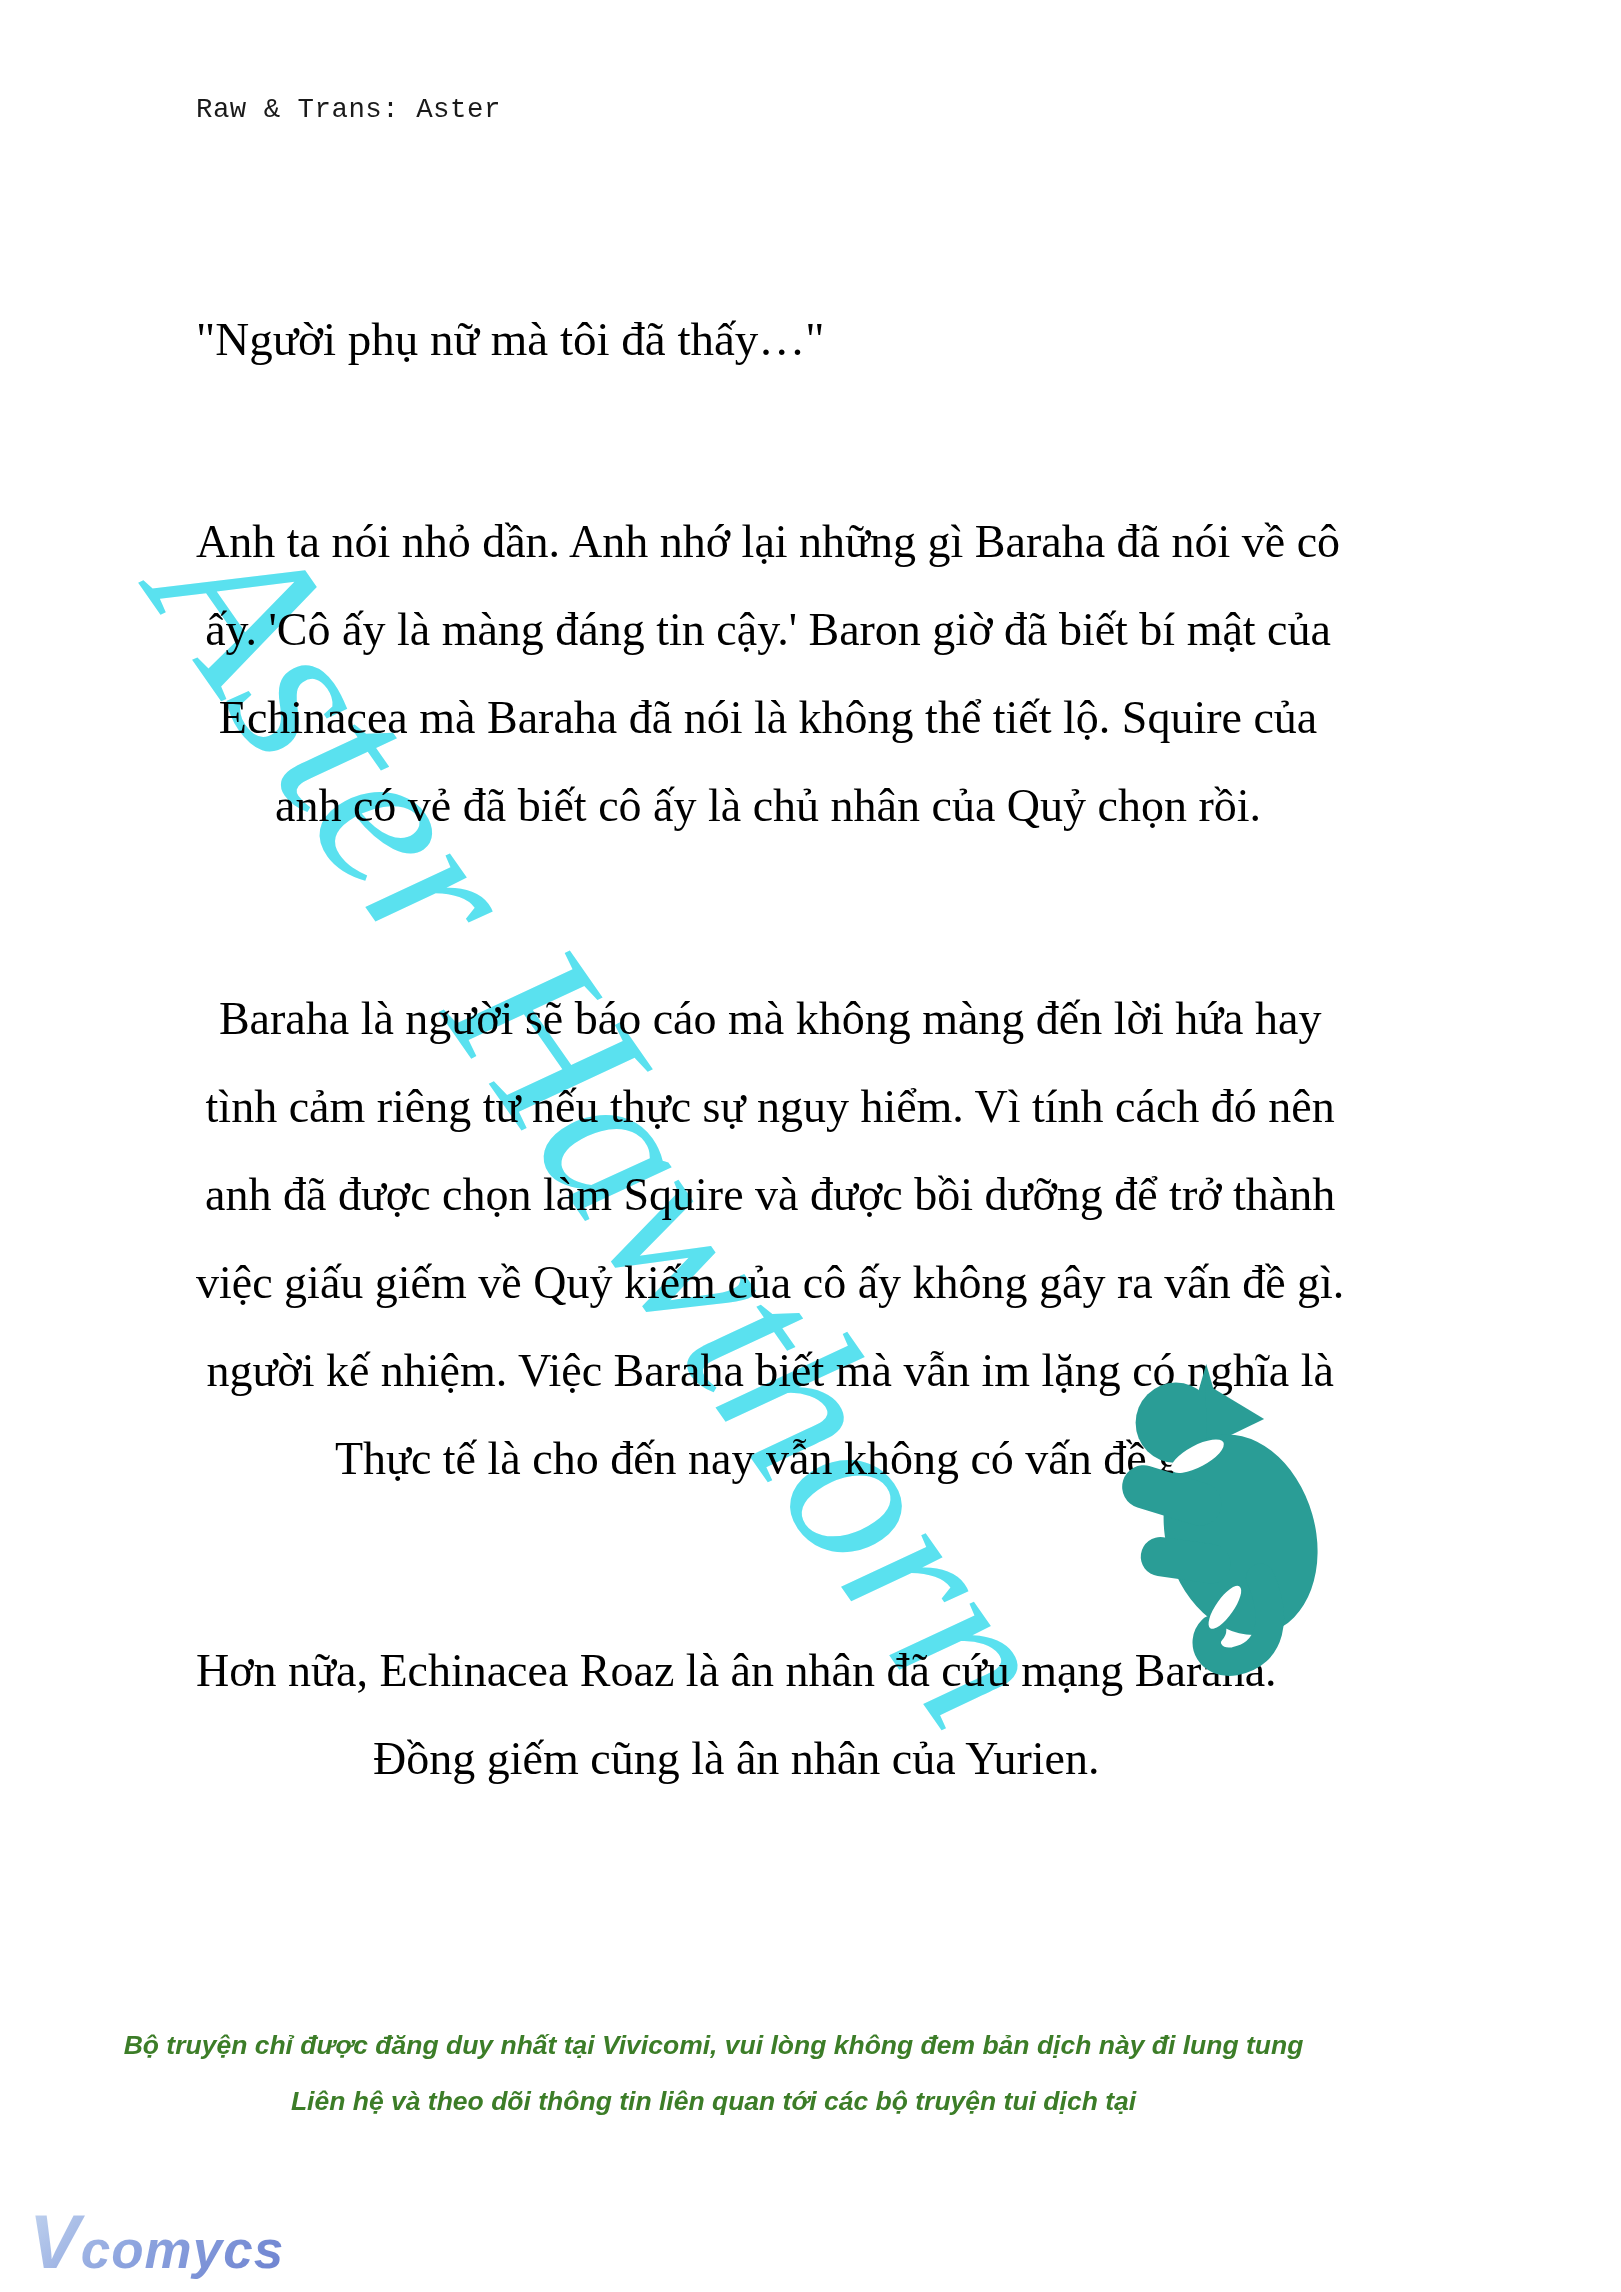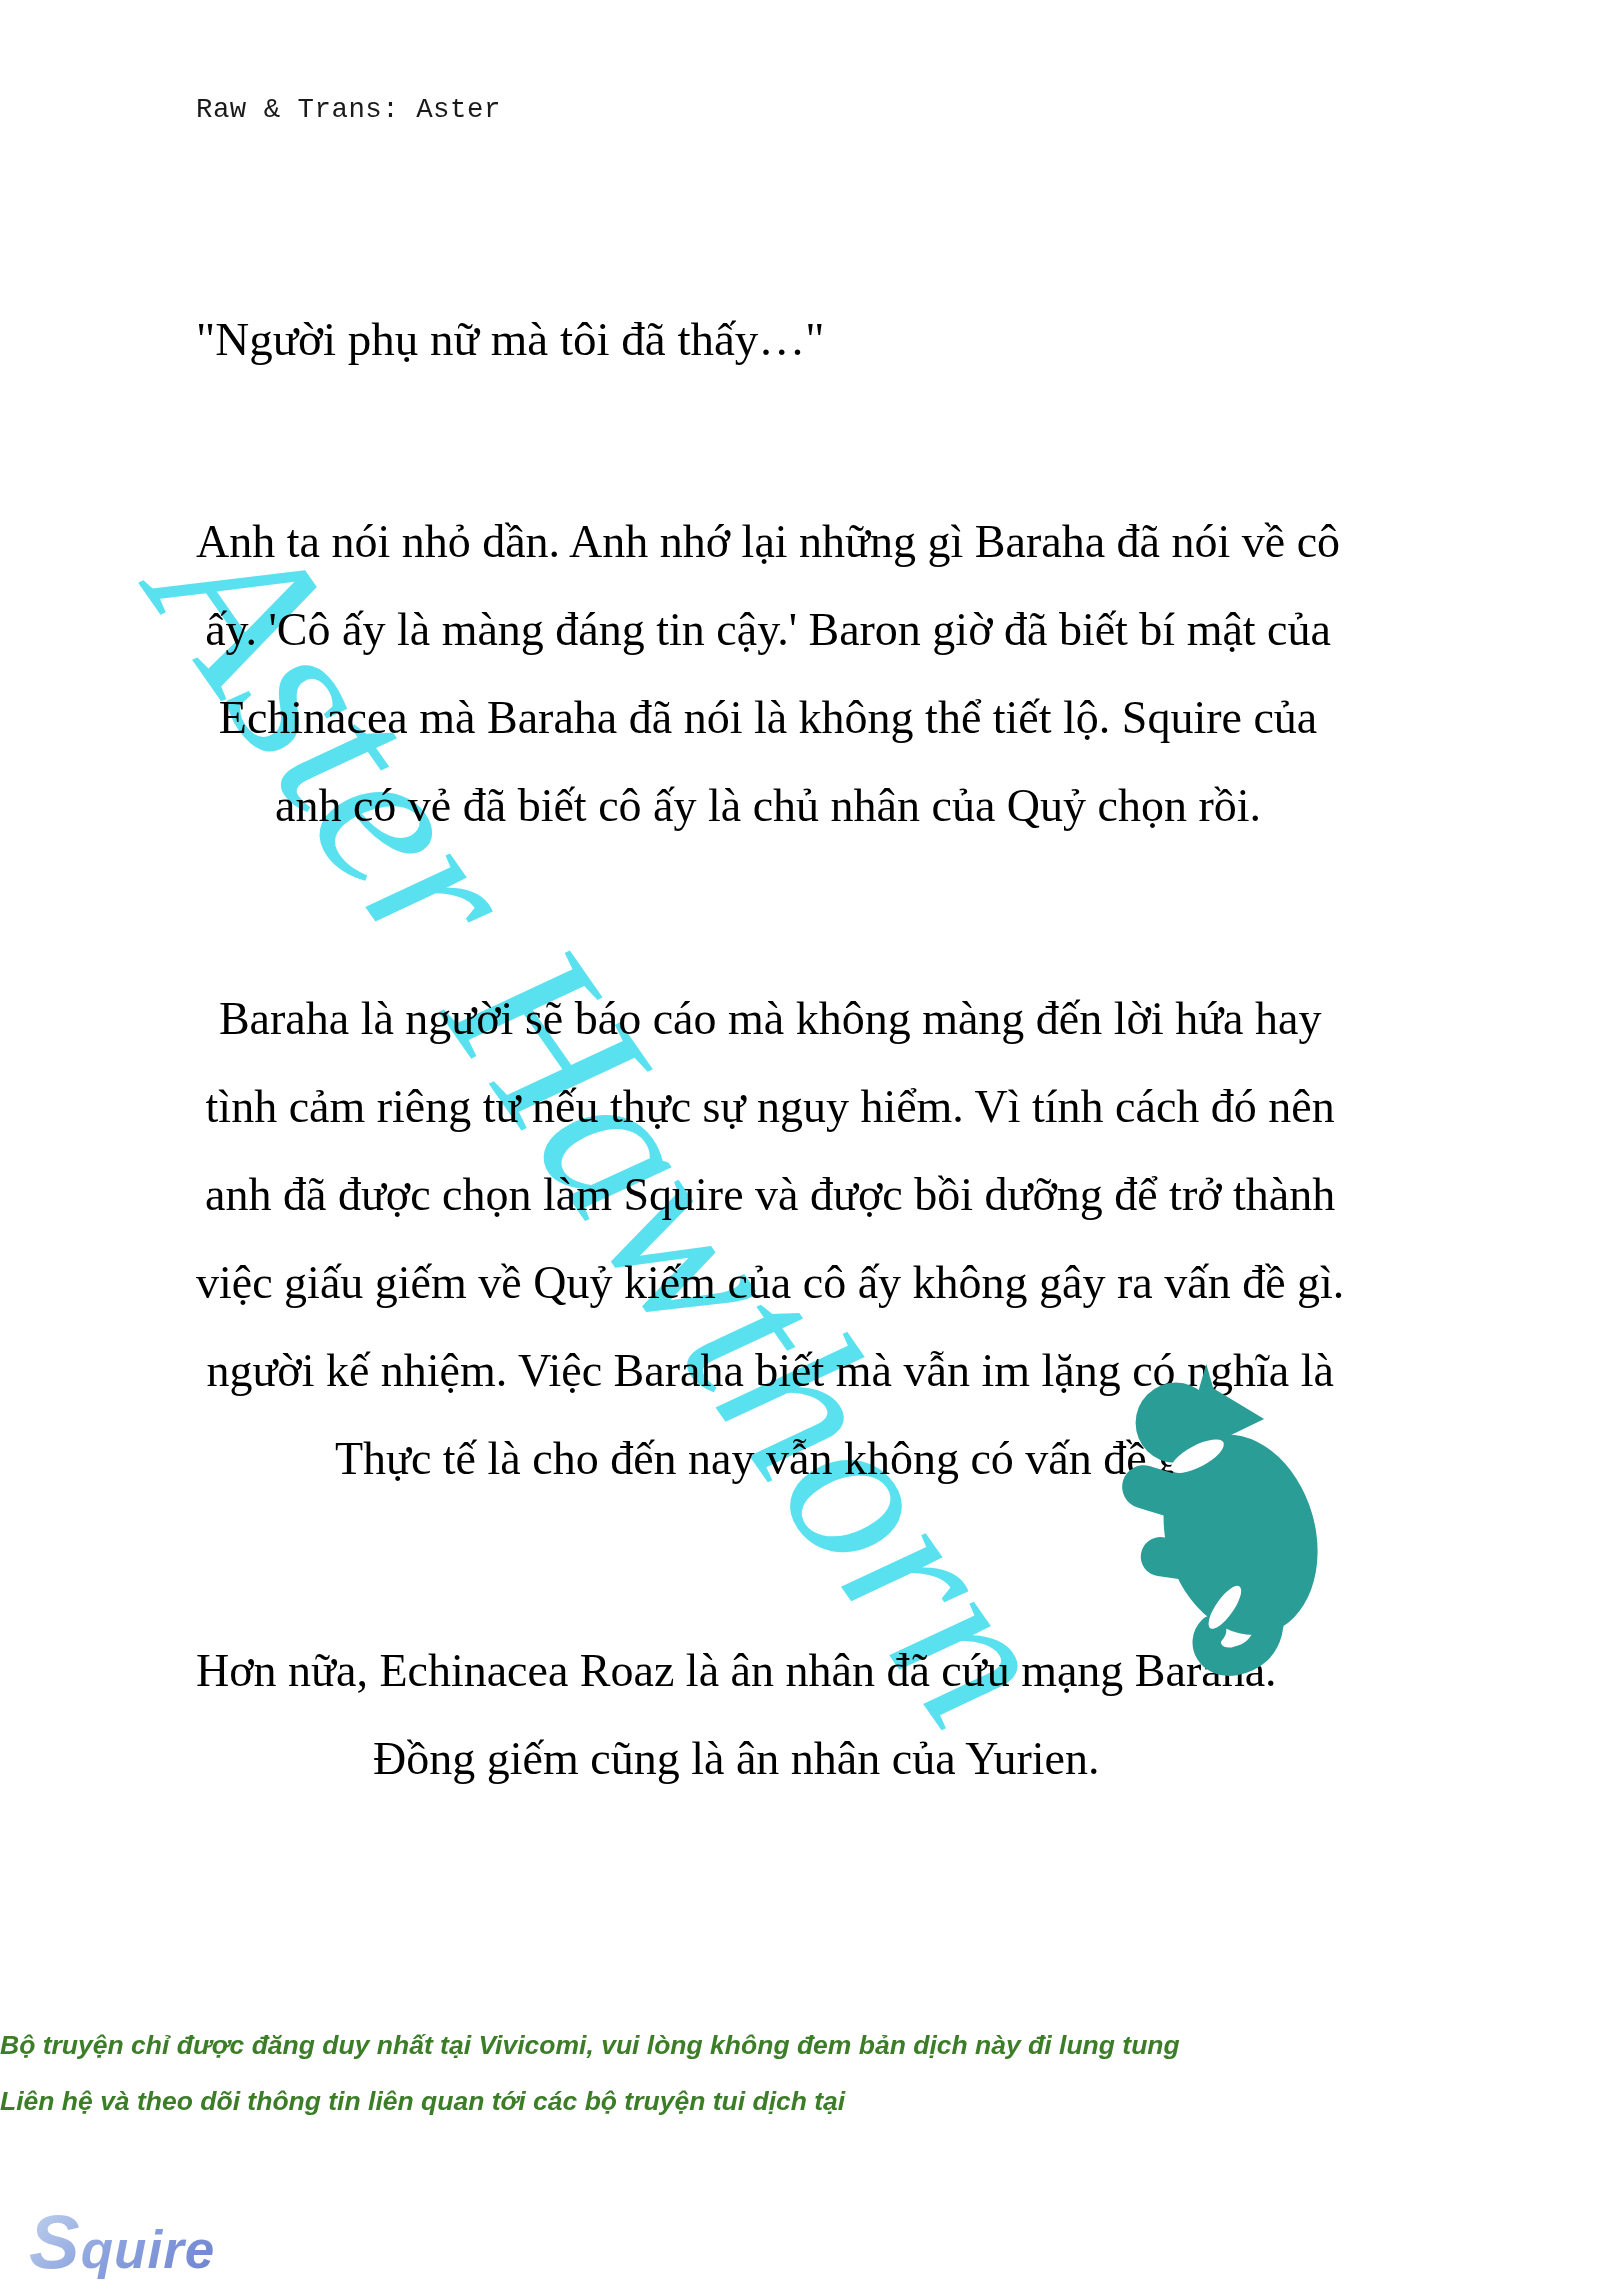--- a/index.html
+++ b/index.html
@@ -27,21 +27,21 @@
   .watermark{
     position:absolute;left:294px;top:488px;z-index:1;
     font-family:"Liberation Serif", serif;font-style:italic;
     font-size:218px;color:#5ae1ef;white-space:nowrap;
     transform:rotate(55deg);transform-origin:0 0;line-height:1;
   }
   .cat{
     position:absolute;left:1115px;top:1360px;width:208px;height:316px;z-index:3;
   }
   .footer{
-    position:absolute;left:0;top:2017px;width:1427px;text-align:left;z-index:2;
+    position:absolute;left:0;top:2017px;width:1427px;text-align:center;z-index:2;
     font-family:"Liberation Sans", sans-serif;
     font-weight:bold;font-style:italic;font-size:26.5px;color:#3c7d28;
   }
   .footer .line{line-height:56px;white-space:nowrap;}
   .logo{
     position:absolute;left:29px;top:2203px;z-index:2;
     font-family:"Liberation Sans", sans-serif;
     font-weight:bold;font-style:italic;
     font-size:53px;letter-spacing:1px;
     background:linear-gradient(135deg,#c2d4ef 0%,#8ca3de 45%,#6b80cf 100%);
@@ -100,14 +100,14 @@
   <ellipse cx="84" cy="98" rx="30" ry="11" fill="#ffffff" transform="rotate(-28 84 98)"></ellipse>
 
   <ellipse cx="112" cy="252" rx="26" ry="9" fill="#ffffff" transform="rotate(-55 112 252)"></ellipse>
 </svg>
 
 <div class="footer">
     <div class="line">Bộ truyện chỉ được đăng duy nhất tại Vivicomi, vui lòng không đem bản dịch này đi lung tung</div>
     <div class="line">Liên hệ và theo dõi thông tin liên quan tới các bộ truyện tui dịch tại</div>
   </div>
 
-<div class="logo">Squire</div>
+<div class="logo">Vcomycs</div>
 
 
 </body></html>

